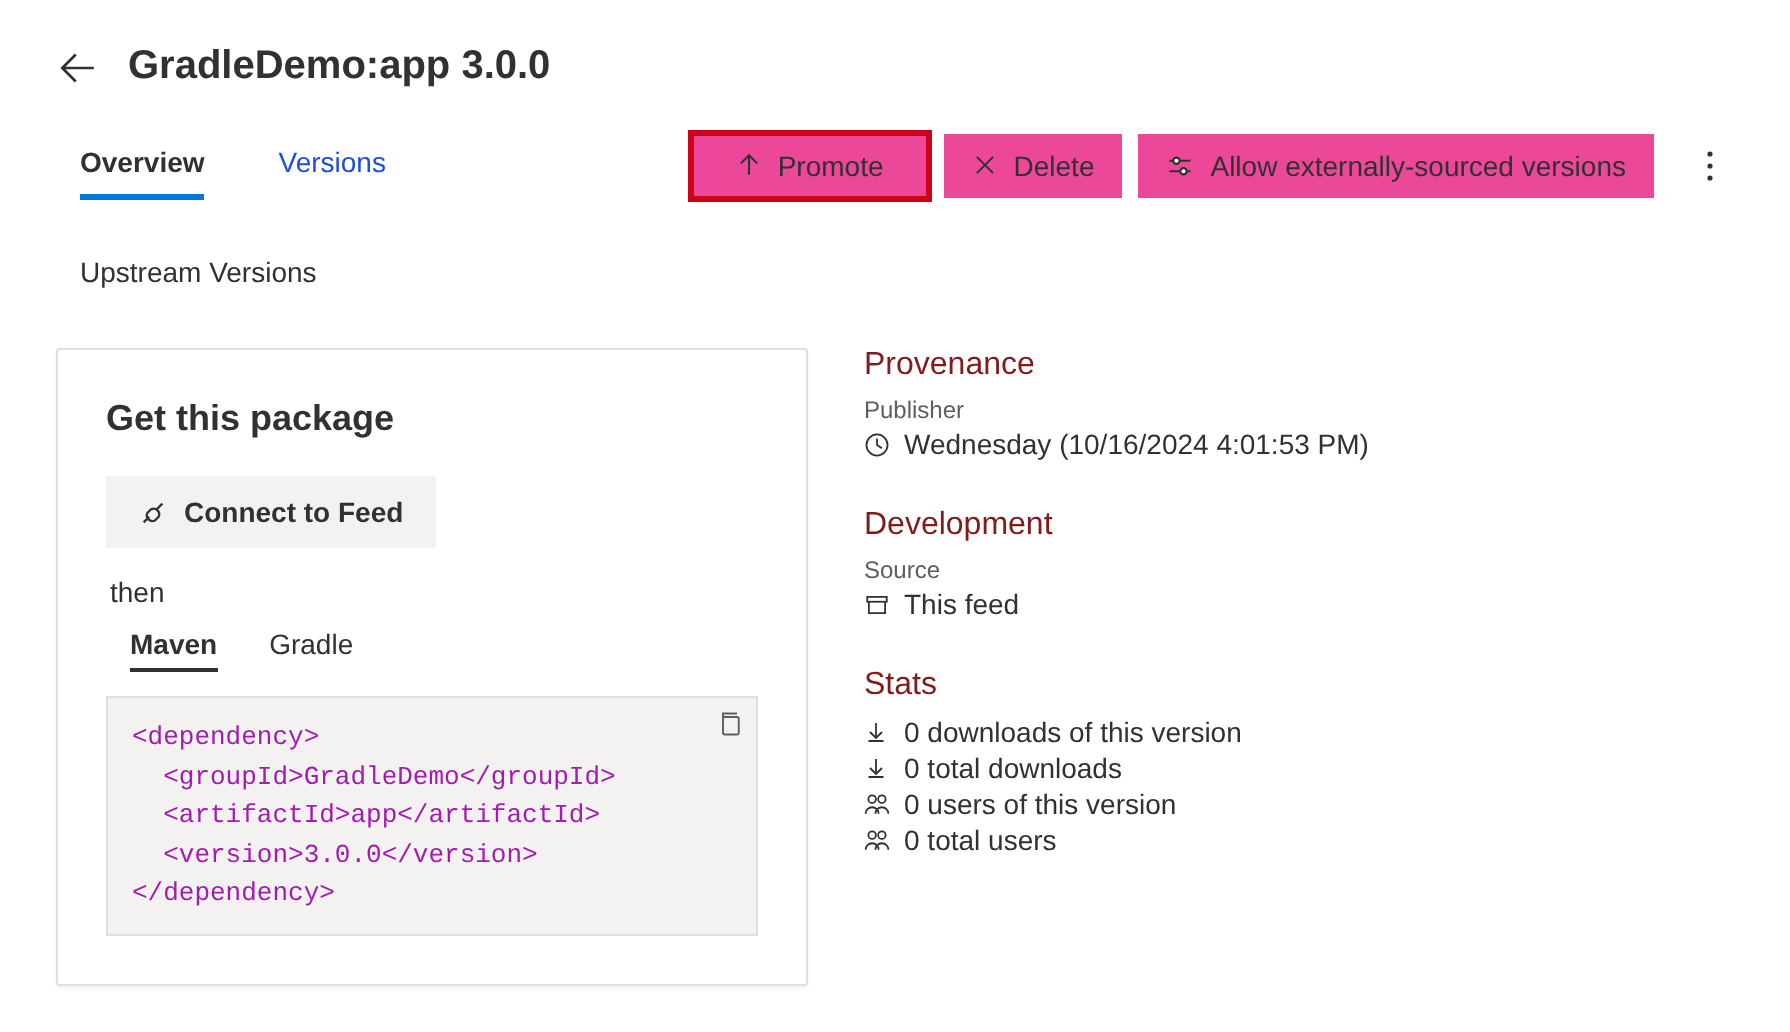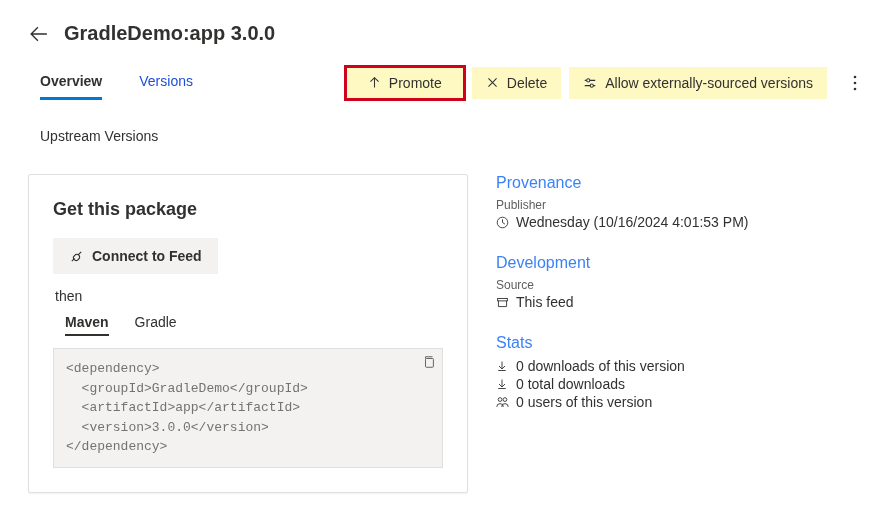--- a/index.html
+++ b/index.html
@@ -51,21 +51,21 @@
     color: #323130;
   }
   .spacer { flex: 1; }
   .action-buttons {
     display: flex;
     gap: 8px;
     align-items: center;
     margin-top: -8px;
   }
   .btn {
-    background: #fef9c3;
+    background: #ec4899;
     border: none;
     padding: 8px 14px;
     font-size: 14px;
     cursor: pointer;
     display: flex;
     align-items: center;
     gap: 8px;
     color: #323130;
     font-family: inherit;
   }
@@ -88,21 +88,21 @@
     padding: 28px 30px 0 40px;
     font-size: 14px;
     color: #323130;
   }
   .content {
     display: flex;
     padding: 30px 30px 0 28px;
     gap: 20px;
   }
   .card {
-    width: 440px;
+    width: 376px;
     border: 1px solid #e1dfdd;
     border-radius: 2px;
     padding: 24px 24px 24px 24px;
     box-shadow: 0 1px 2px rgba(0,0,0,0.05);
   }
   .card-title {
     font-size: 18px;
     font-weight: 600;
     margin: 0 0 18px 0;
   }
@@ -140,39 +140,39 @@
   }
   .code-block {
     position: relative;
     background: #f3f2f1;
     border: 1px solid #e1dfdd;
     padding: 10px 12px;
     font-family: Consolas, "Courier New", monospace;
     font-size: 13px;
     white-space: pre;
     line-height: 1.5;
-    color: #737373;
+    color: #a21caf;
   }
   .copy-icon {
     position: absolute;
     top: 6px;
     right: 6px;
     cursor: pointer;
     font-size: 14px;
     color: #605e5c;
   }
   .info-panel {
     flex: 1;
     padding: 0 8px;
   }
   .info-section-title {
     font-size: 16px;
     font-weight: 400;
     margin: 0 0 6px 0;
-    color: #3b82f6;
+    color: #7f1d1d;
   }
   .info-label {
     font-size: 12px;
     color: #605e5c;
     margin-bottom: 2px;
   }
   .info-line {
     display: flex;
     align-items: center;
     gap: 6px;
@@ -323,16 +323,26 @@
       <div class="info-line">
         <span class="glyph">
           <svg width="13" height="12" viewBox="0 0 16 14">
               <circle cx="5" cy="4" r="2.3" fill="none" stroke="#323130" stroke-width="1.1"></circle>
               <circle cx="11" cy="4" r="2.3" fill="none" stroke="#323130" stroke-width="1.1"></circle>
               <path d="M1 13 a4 4 0 0 1 8 0 M7 13 a4 4 0 0 1 8 0" fill="none" stroke="#323130" stroke-width="1.1"></path>
             </svg>
         </span>
         <span>0 users of this version</span>
       </div>
+      <div class="info-line">
+        <span class="glyph">
+          <svg width="13" height="12" viewBox="0 0 16 14">
+              <circle cx="5" cy="4" r="2.3" fill="none" stroke="#323130" stroke-width="1.1"></circle>
+              <circle cx="11" cy="4" r="2.3" fill="none" stroke="#323130" stroke-width="1.1"></circle>
+              <path d="M1 13 a4 4 0 0 1 8 0 M7 13 a4 4 0 0 1 8 0" fill="none" stroke="#323130" stroke-width="1.1"></path>
+            </svg>
+        </span>
+        <span>0 total users</span>
+      </div>
     </div>
 
   </div>
 </div>
 
 </body></html>

